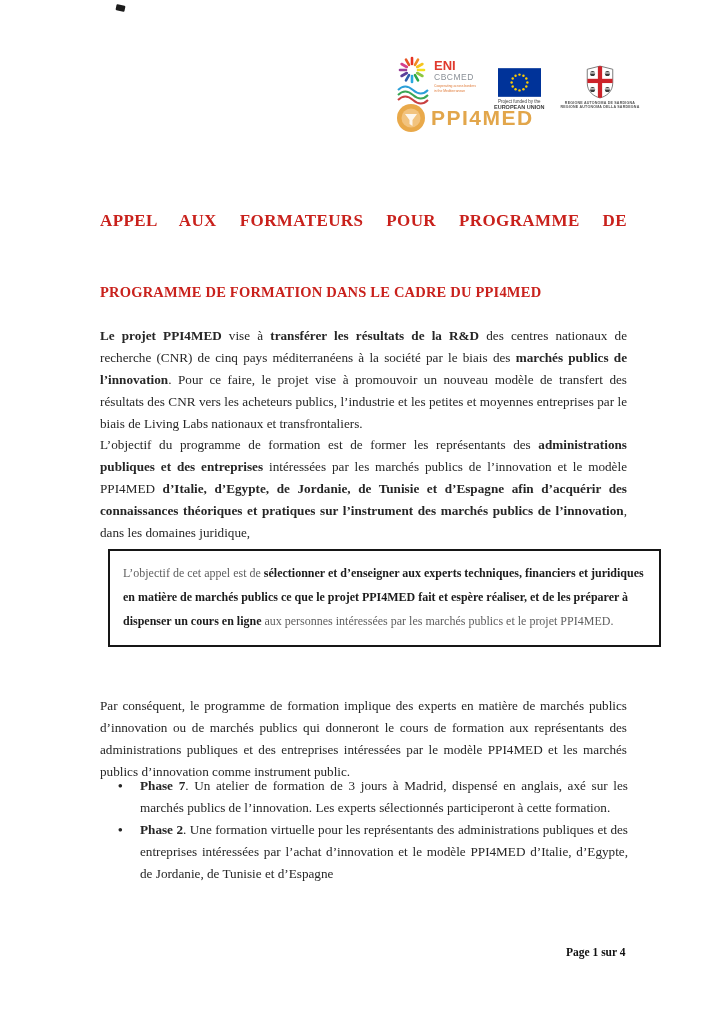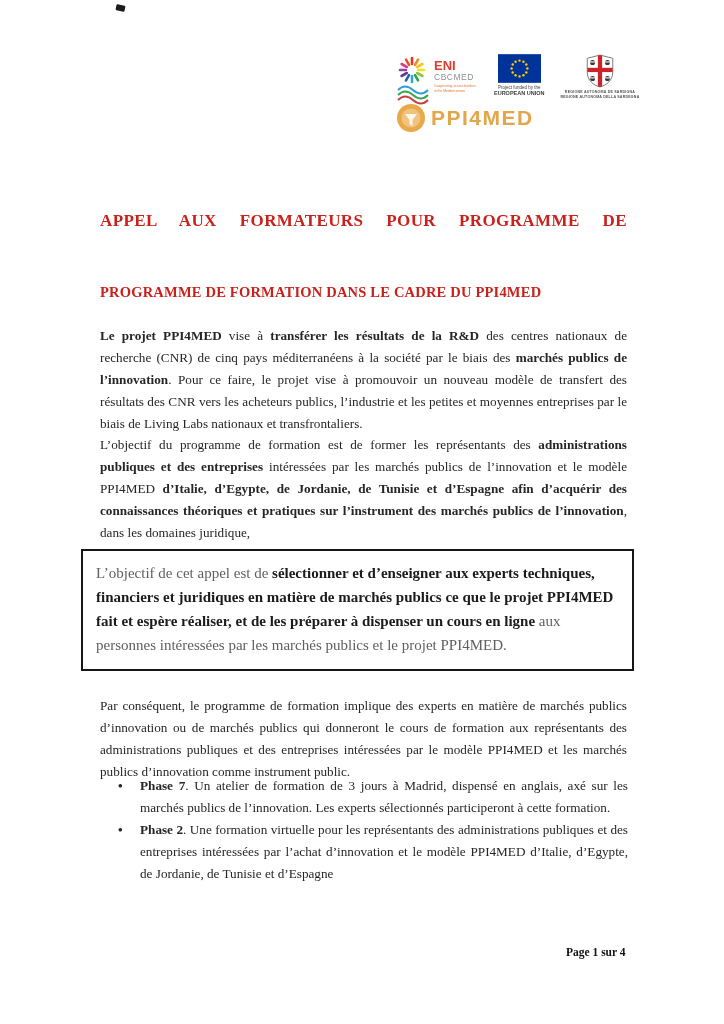--- a/index.html
+++ b/index.html
@@ -12,21 +12,21 @@
     color:#262626;
     overflow:hidden;
   }
   .b{font-weight:bold;}
   .abs{position:absolute;}
 
   
   .artifact{left:116px;top:5px;width:9px;height:6px;background:#1c1c1c;border-radius:1px;transform:rotate(12deg);}
 
   
-  .logo-row{left:396px;top:54px;display:flex;gap:16px;align-items:flex-start;}
+  .logo-row{left:396px;top:54px;display:flex;gap:16px;align-items:flex-end;}
   .logo-item{display:flex;flex-direction:column;align-items:center;}
   .eu-captions{margin-top:2px;text-align:center;color:#3c3c3c;font-family:"Liberation Sans",sans-serif;line-height:1.15;}
   .eu-cap1{font-size:4.5px;}
   .eu-cap2{font-size:5.5px;font-weight:bold;}
   .sar-captions{margin-top:2px;text-align:center;color:#555;font-family:"Liberation Sans",sans-serif;line-height:1.3;}
   .sar-cap{font-size:3.6px;font-weight:bold;letter-spacing:.2px;}
   .ppi-row{left:396px;top:103px;display:flex;align-items:center;gap:5px;}
   .ppi-word{font-family:"Liberation Sans",sans-serif;font-size:21px;font-weight:bold;color:#e2a64b;letter-spacing:1.5px;}
 
   
@@ -36,24 +36,24 @@
 
   
   .para{left:100px;width:527px;font-size:13.2px;line-height:22px;text-align:justify;}
   .p1{top:312px;}
   .p2{top:421px;}
   .p3{top:656px;text-align:left;}
   .p4{top:682px;}
 
   
   .callout{
-    left:81px;top:549px;width:553px;box-sizing:border-box;
+    left:108px;top:549px;width:553px;box-sizing:border-box;
     border:2px solid #161616;
     padding:10px 14px 12px 13px;
-    font-size:15px;line-height:24px;
+    font-size:12px;line-height:24px;
     color:#5f5f5f;text-align:left;
   }
   .callout .b{color:#1b1b1b;}
 
   
   .bullets{left:118px;top:775px;width:510px;}
   .bullet{display:flex;font-size:13.2px;line-height:22px;}
   .bullet + .bullet{margin-top:0px;}
   .marker{width:22px;flex:0 0 22px;font-weight:bold;}
   .bullet-text{flex:1;text-align:justify;}

